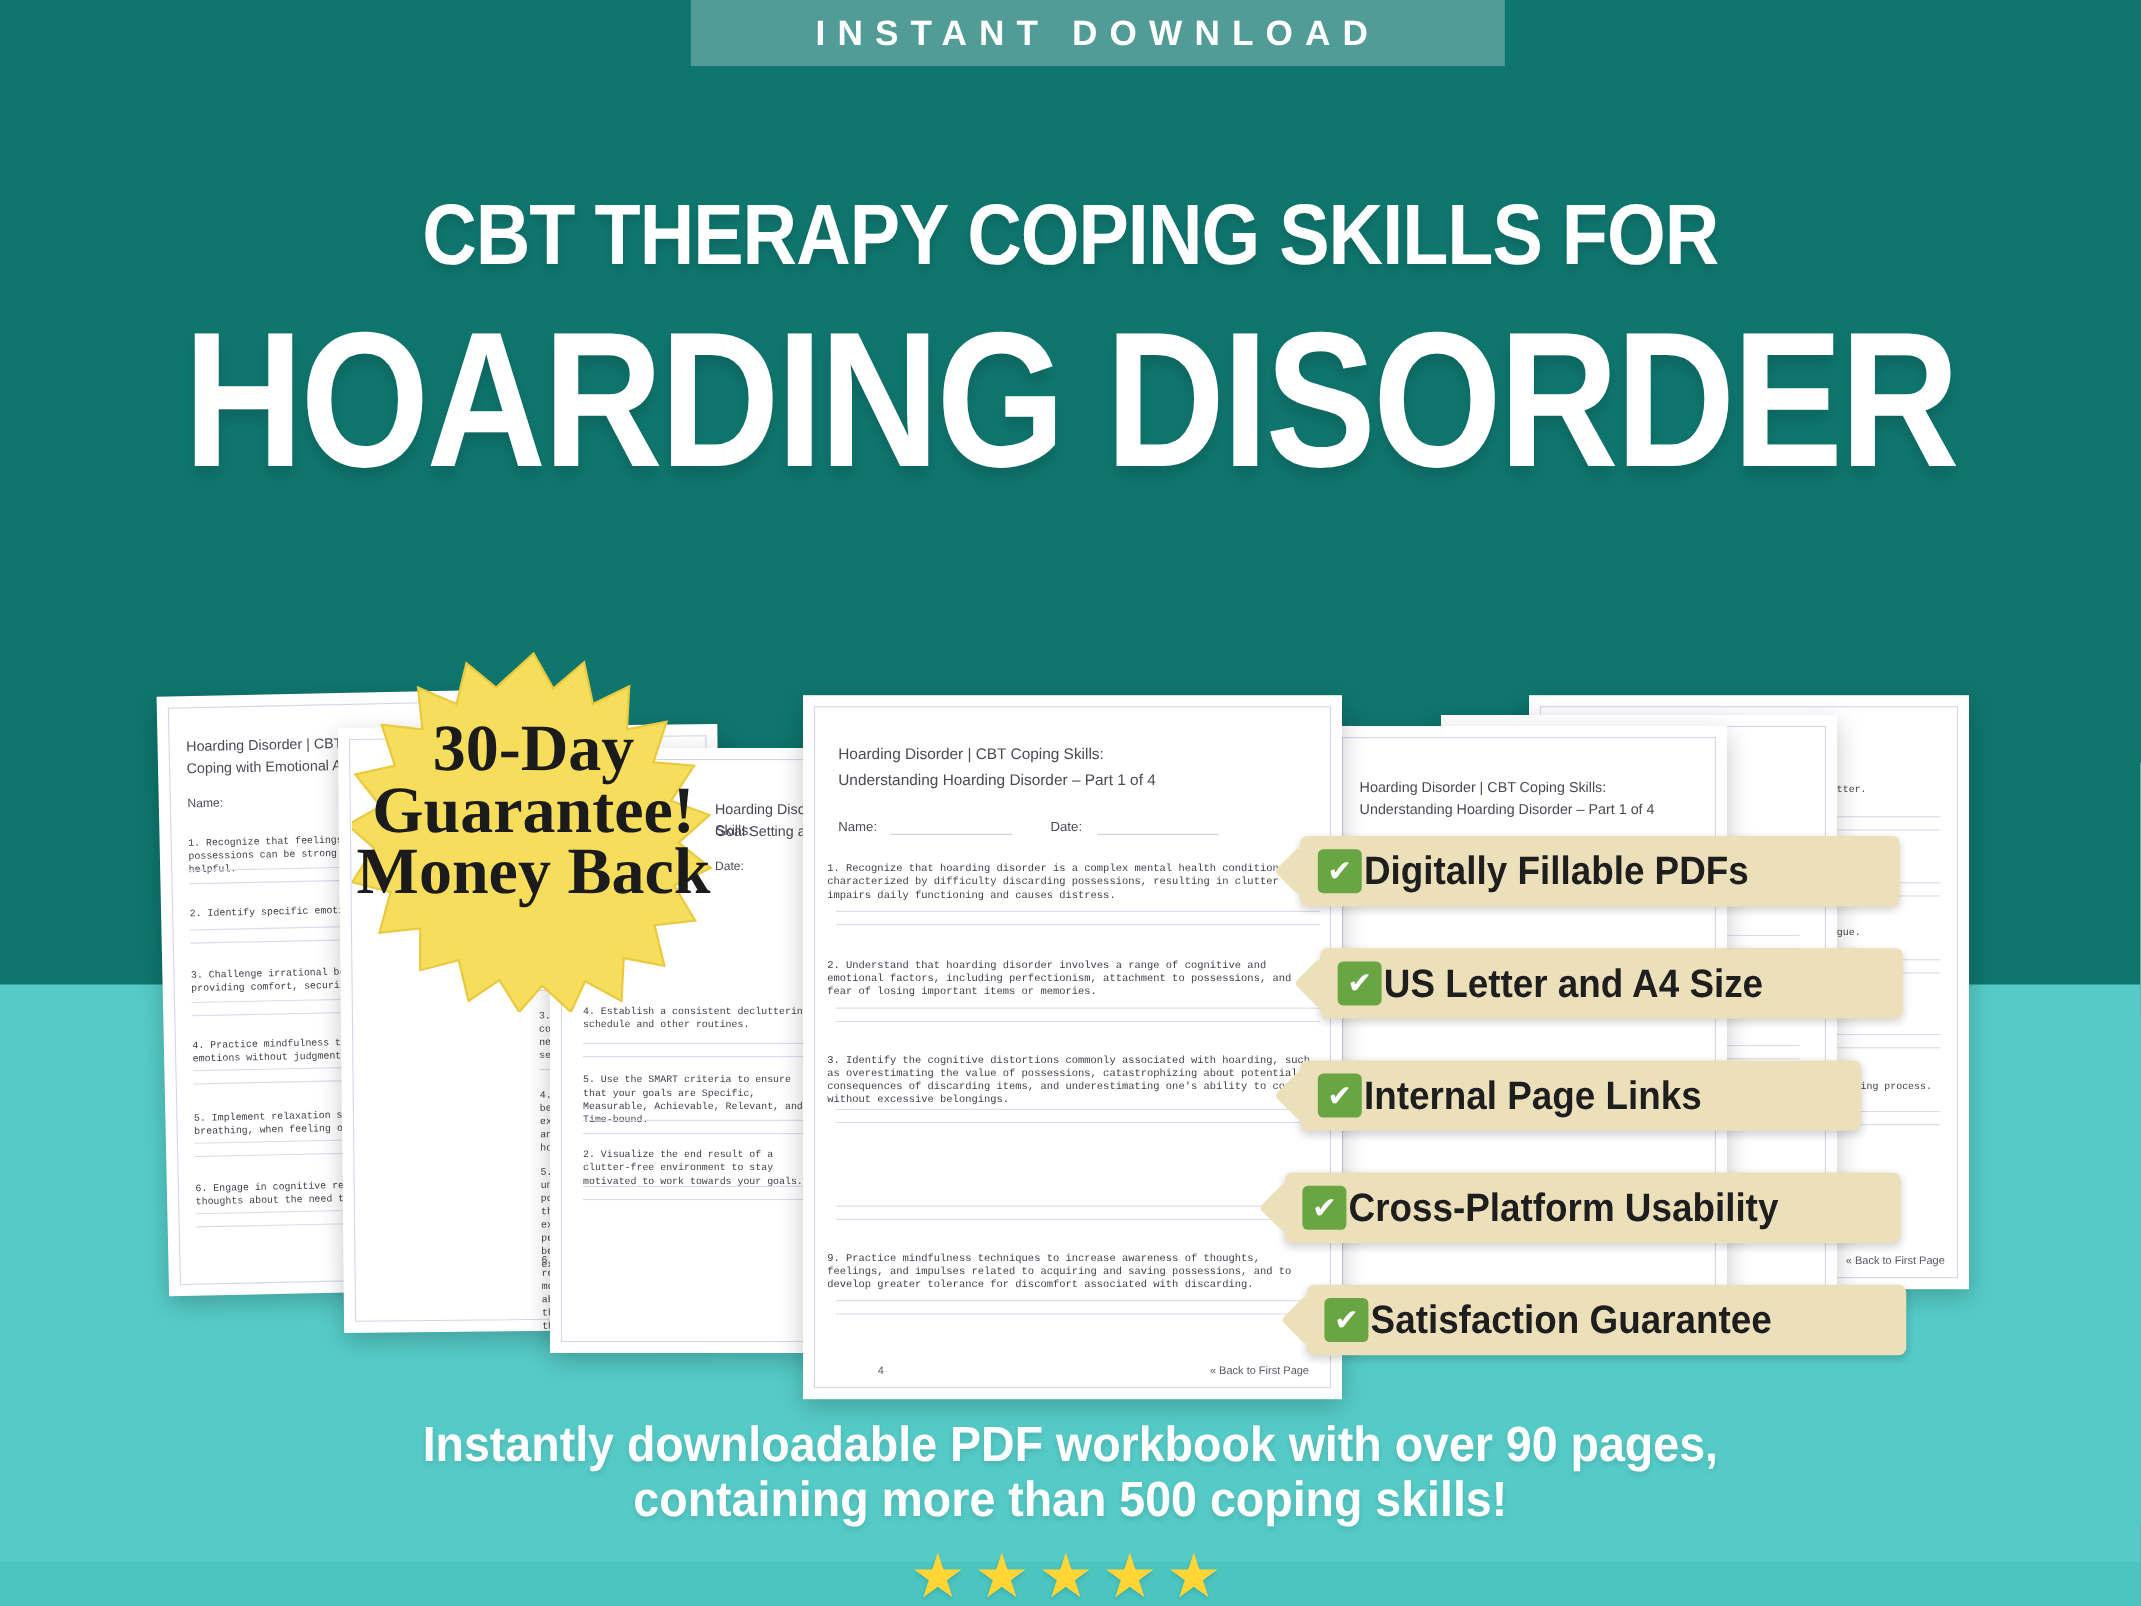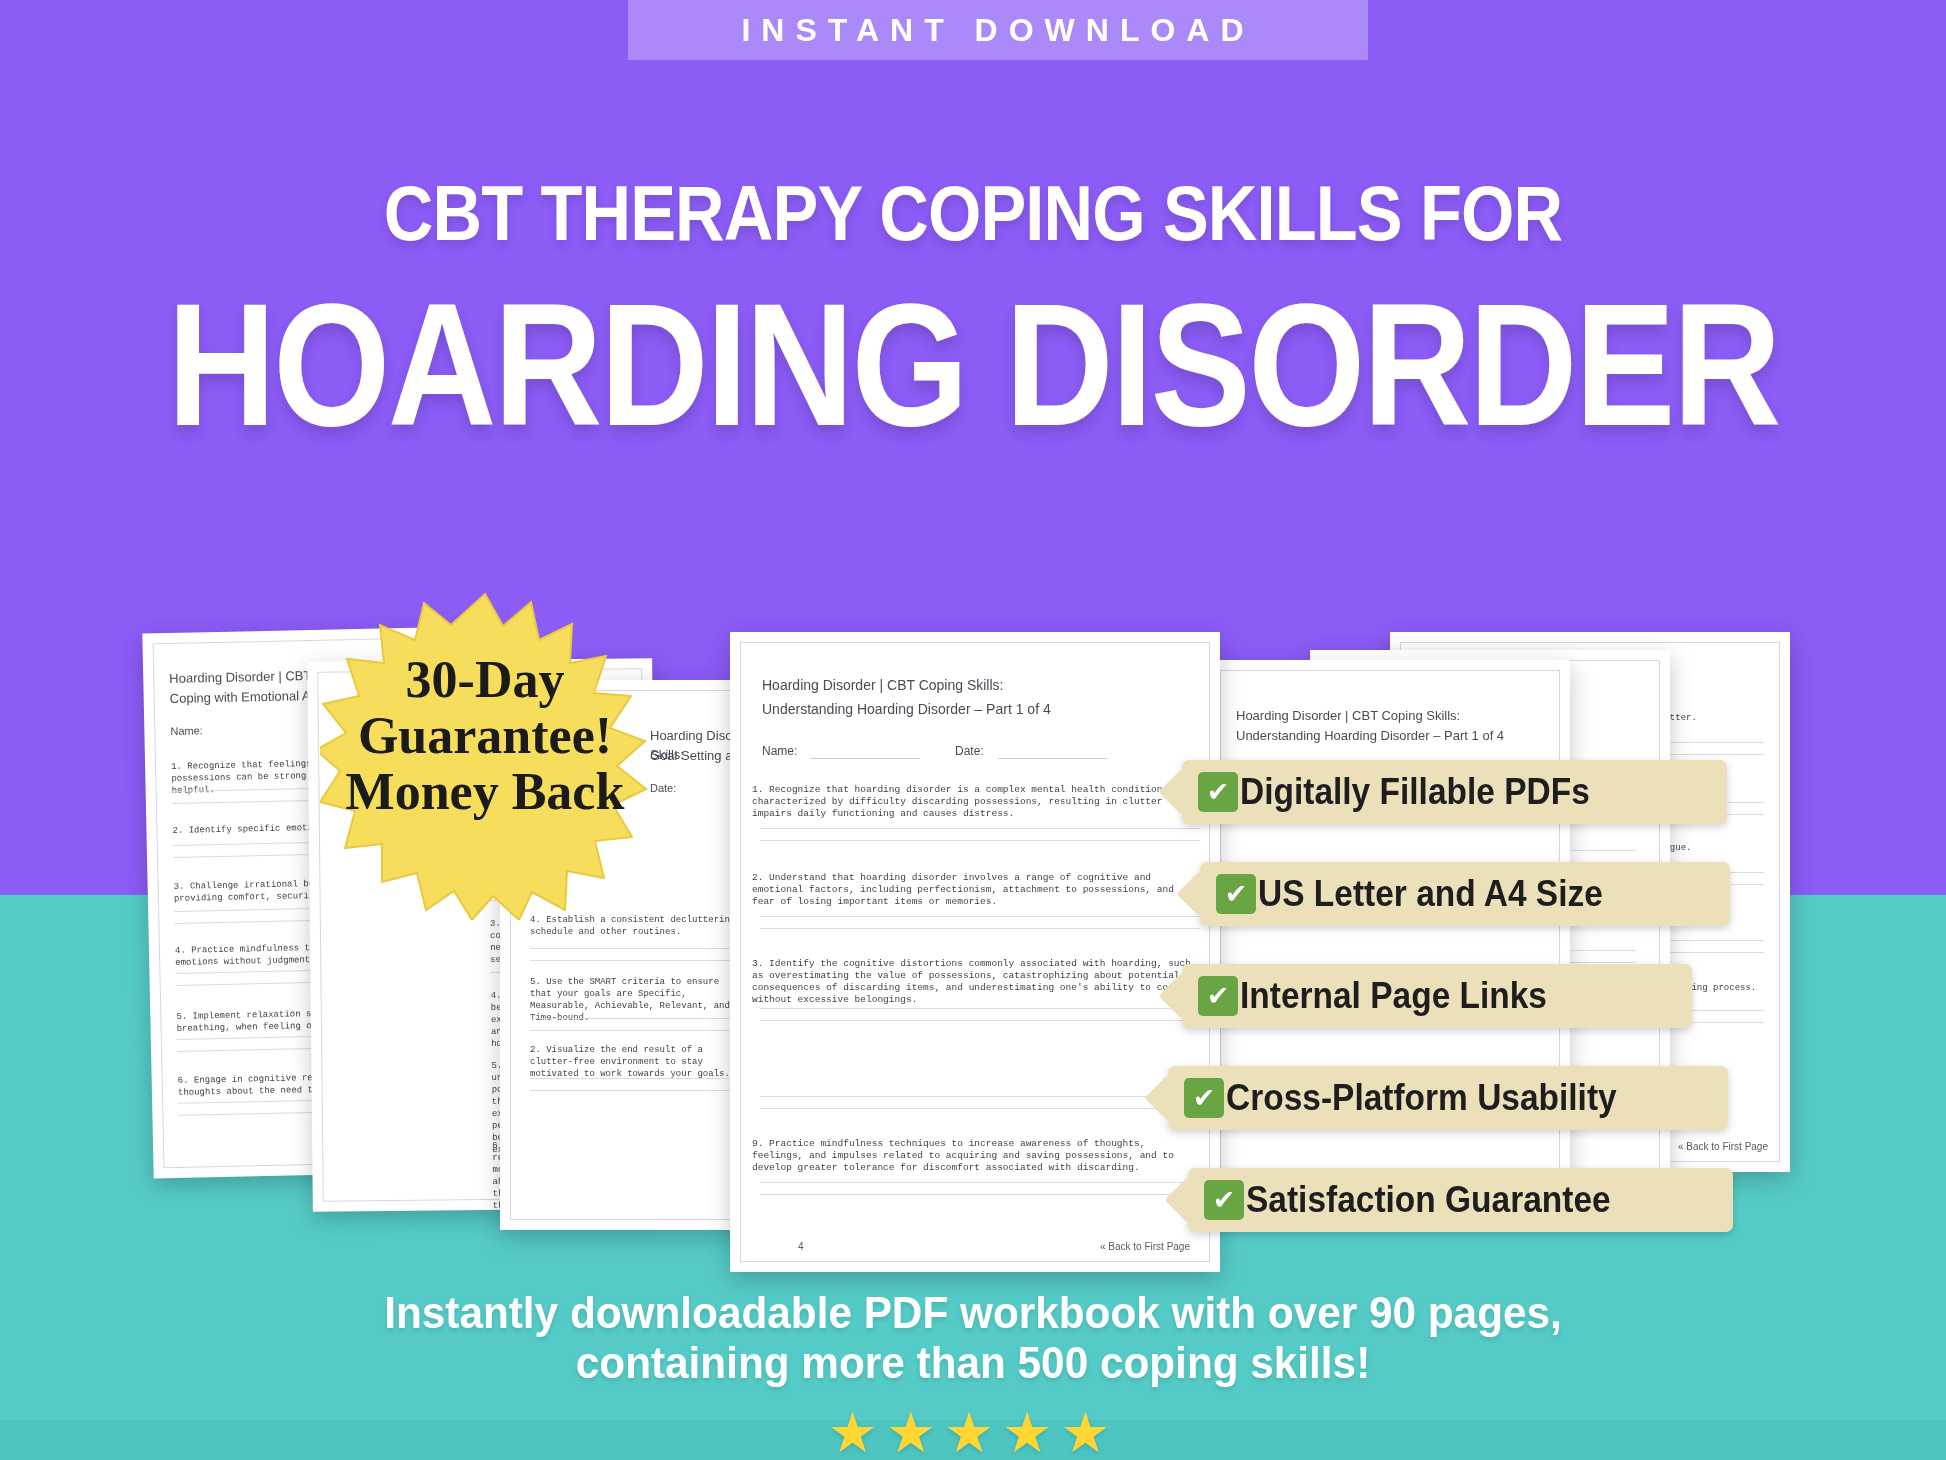--- a/index.html
+++ b/index.html
@@ -4,21 +4,21 @@
 <style>
   * { box-sizing: border-box; margin: 0; padding: 0; }
   html, body {
     width: 1946px; height: 1460px;
     font-family: "Liberation Sans", sans-serif;
     overflow: hidden;
   }
   #stage {
     position: relative;
     width: 1946px; height: 1460px;
-    background: #8b5cf6;
+    background: #0f766e;
     overflow: hidden;
   }
   
   .band-lower {
     position: absolute; left: 0; top: 895px; width: 1946px; height: 565px;
     background: #55cbc7;
   }
   .band-lowest {
     position: absolute; left: 0; top: 1420px; width: 1946px; height: 40px;
     background: #4cc4c0;
@@ -107,21 +107,21 @@
   #page4 { left: 730px; top: 632px; width: 490px; height: 640px; }
 
   
   .badge-wrap {
     position: absolute; left: 320px; top: 590px; width: 330px; height: 330px;
   }
   .badge-text {
     position: absolute; left: 0; top: 62px; width: 330px;
     text-align: center;
     color: #1b1b1b;
-    font-size: 52px; line-height: 56px;
+    font-size: 60px; line-height: 56px;
     font-weight: bold;
     font-family: "Liberation Serif", serif;
   }
 
   
   .feature {
     position: absolute;
     height: 64px;
     background: #ece0bb;
     border-radius: 7px;

